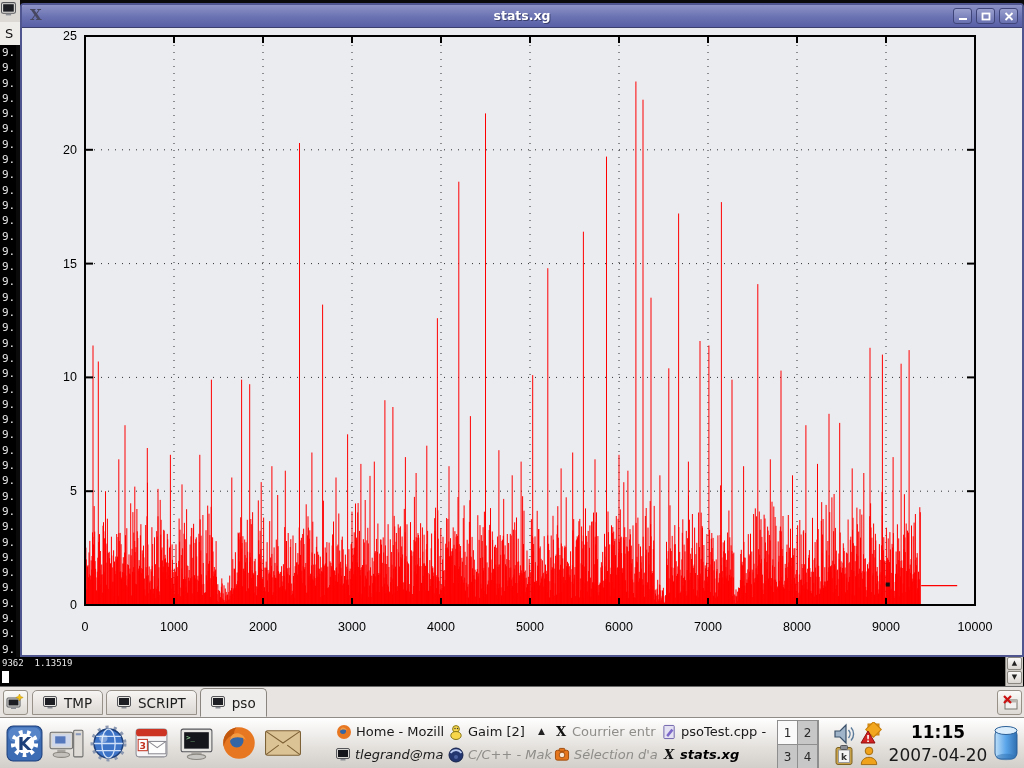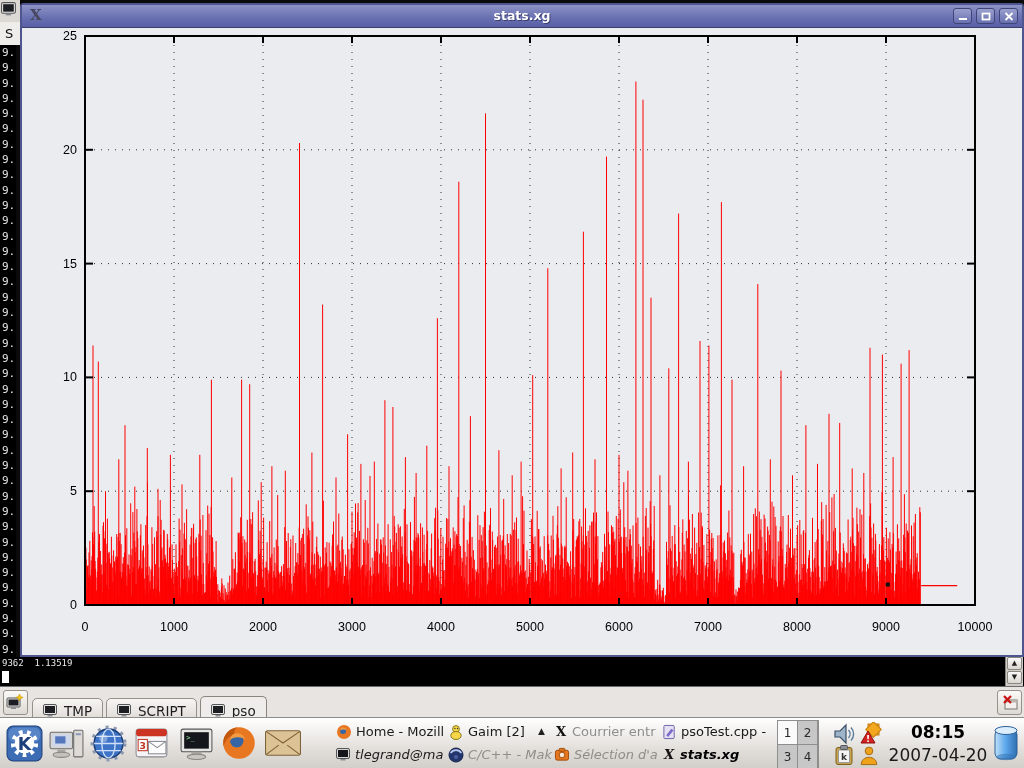--- a/index.html
+++ b/index.html
@@ -22,21 +22,21 @@
             border-left:1px solid #8a8781;}
   .k-sbtn{width:15px;height:13px;margin:0 0 1px 1px;background:linear-gradient(#fbfaf9,#dad6d1);
           border:1px solid #8a8781;border-radius:2px;box-sizing:border-box;
           display:flex;align-items:center;justify-content:center;font-size:7px;color:#222;line-height:1;}
   .k-tabbar{position:absolute;left:0;top:686px;width:1024px;height:31px;background:#e7e4e1;
             border-top:1px solid #6b6b6b;box-sizing:border-box;}
   .k-newtab,.k-closetab{position:absolute;top:3px;width:25px;height:25px;border:1px solid #979188;
             border-radius:3px;background:linear-gradient(#fbfaf8,#ddd9d4);box-sizing:border-box;
             display:flex;align-items:center;justify-content:center;}
   .k-newtab{left:3px;} .k-closetab{left:997px;}
-  .k-tabs{position:absolute;left:32px;top:8px;height:31px;display:flex;align-items:flex-start;}
+  .k-tabs{position:absolute;left:32px;top:0;height:31px;display:flex;align-items:flex-start;}
   .ktab{margin-top:3px;height:25px;padding:0 10px;border:1px solid #97918a;border-radius:5px 5px 0 0;
         background:linear-gradient(#f7f5f3,#dcd8d4);display:flex;align-items:center;gap:6px;
         font-size:13.5px;color:#1c1c1c;box-sizing:border-box;margin-right:3px;}
   .ktab.active{margin-top:1px;height:29px;background:#efedeb;border-color:#8a857e;border-bottom-color:#efedeb;}
   .ktab .tabicon{display:flex;}
   
   .xwin{position:absolute;left:20px;top:3px;width:1004px;height:654px;box-sizing:border-box;
         border:2px solid #4f568f;border-radius:4px 4px 0 0;background:#ebecf0;}
   .xtitle{position:relative;height:22px;border-radius:2px 2px 0 0;
           background:linear-gradient(#8d93c6,#6a72b2 55%,#585fa6);border-bottom:1px solid #3a3f6e;}
@@ -475,21 +475,21 @@
           <text x="10" y="15" text-anchor="middle" font-family="DejaVu Sans, sans-serif" font-size="9" font-weight="bold" fill="#333">k</text>
         </svg>
     </div>
     <div class="tray" style="left:858px;top:27px;width:22px;height:21px">
       <svg width="20" height="21" viewBox="0 0 22 22">
           <circle cx="11" cy="6" r="4.2" fill="#f0a21a" stroke="#9a640a"></circle>
           <path d="M2.5 21c0-5 3.8-8 8.5-8s8.5 3 8.5 8z" fill="#f0a21a" stroke="#9a640a"></path>
         </svg>
     </div>
 
-    <div class="clock-time">08:15</div>
+    <div class="clock-time">11:15</div>
     <div class="clock-date">2007-04-20</div>
 
     <div class="glass">
       <svg width="30" height="40" viewBox="0 0 30 40">
           <defs>
             <linearGradient id="gls" x1="0" y1="0" x2="1" y2="0">
               <stop offset="0" stop-color="#bfe0f8"></stop>
               <stop offset="0.5" stop-color="#5aa5ea"></stop>
               <stop offset="1" stop-color="#2f6fb0"></stop>
             </linearGradient>

